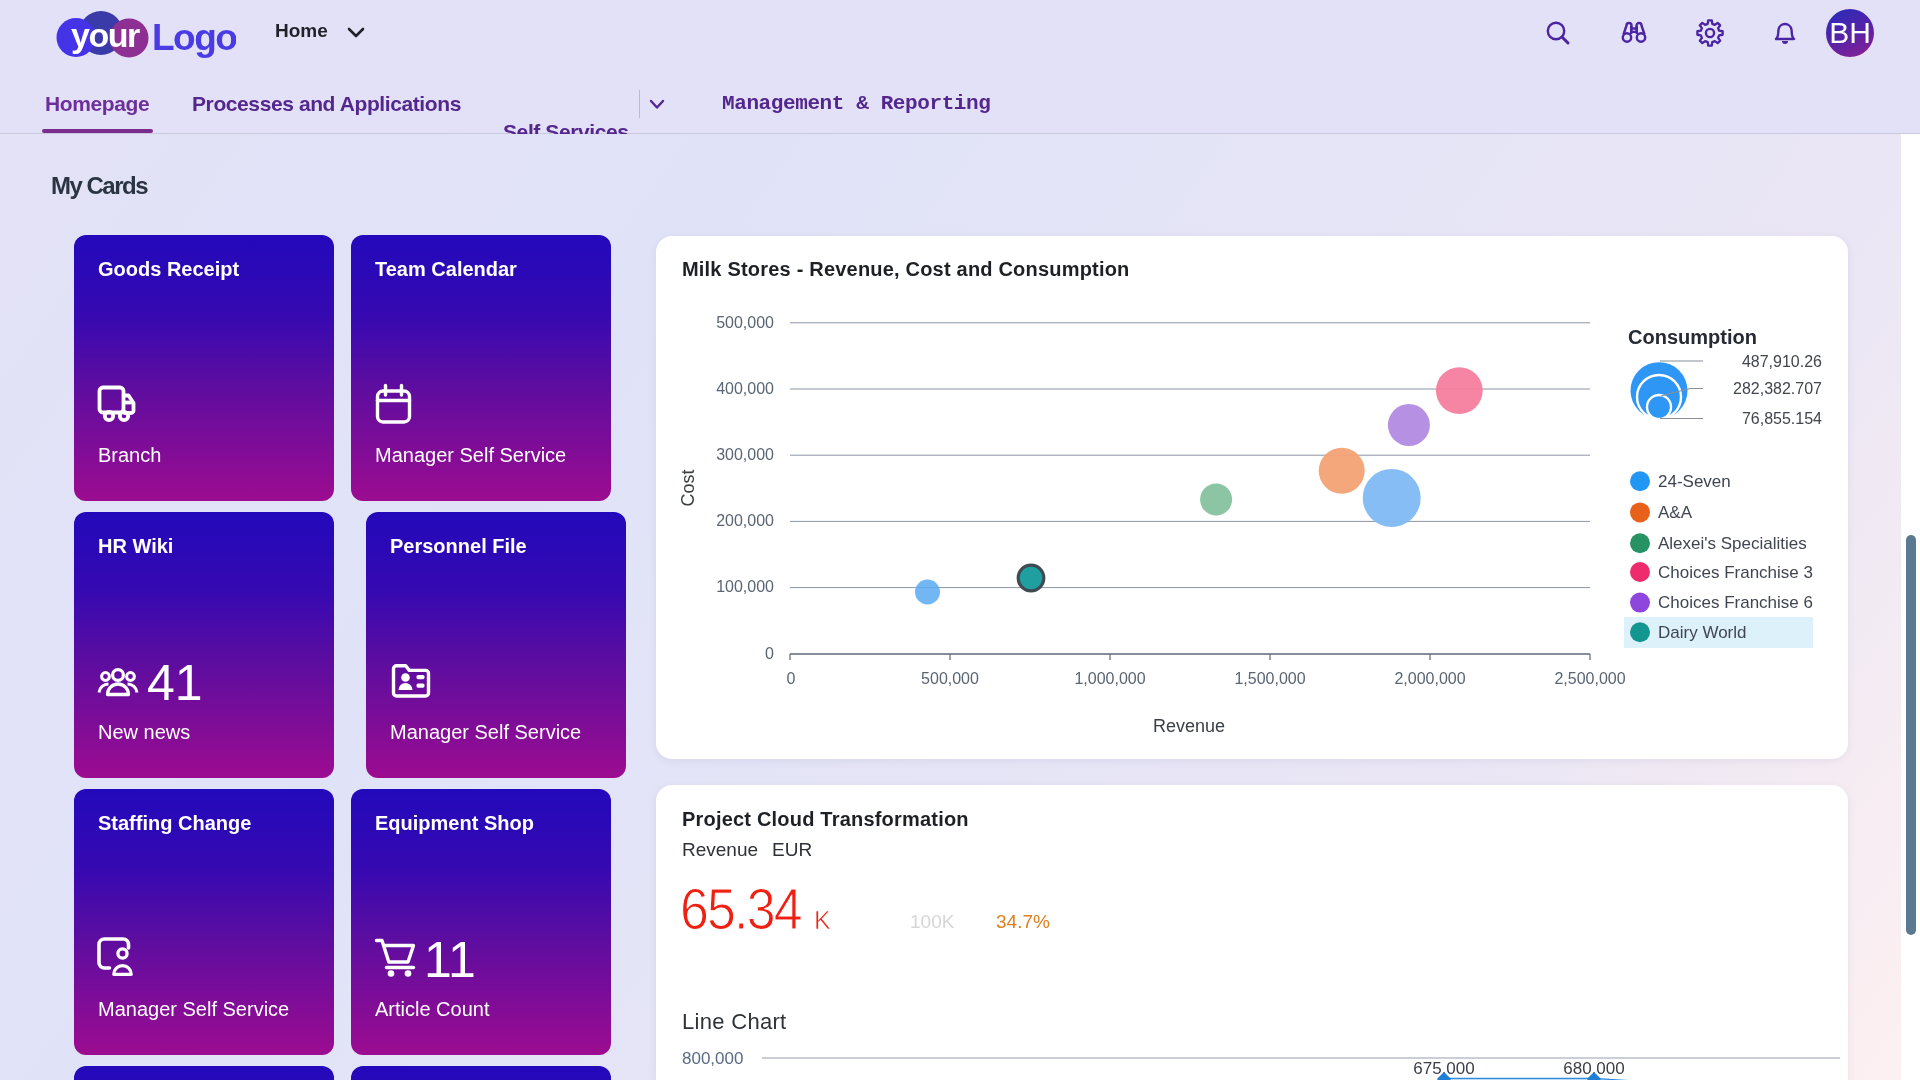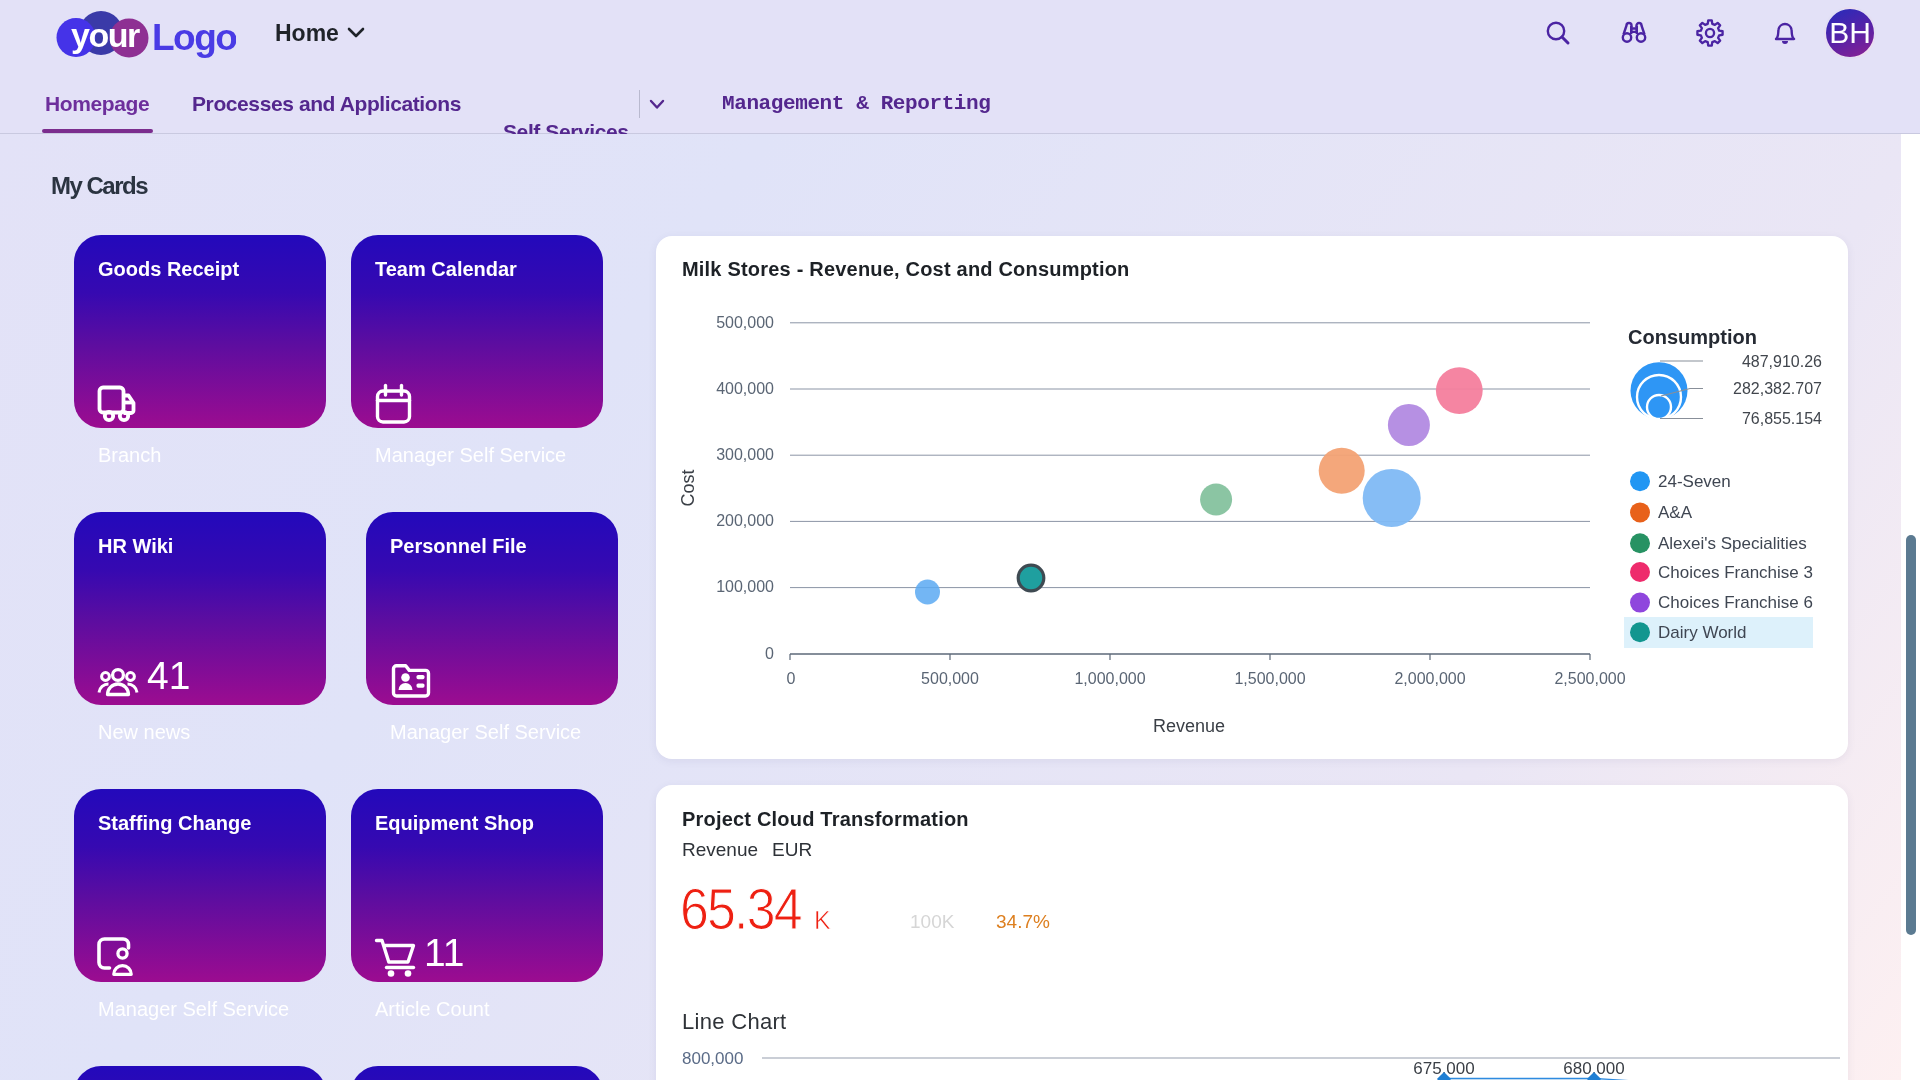--- a/index.html
+++ b/index.html
@@ -2,34 +2,34 @@
 <html><head>
 <meta charset="utf-8">
 <style>
   html,body{margin:0;padding:0;}
   body{width:1920px;height:1080px;overflow:hidden;position:relative;
        font-family:"Liberation Sans",sans-serif;background:#e6e4f7;}
   .abs{position:absolute;}
   
   #header{position:absolute;left:0;top:0;width:1920px;height:133px;
           background:#e3e1f7;border-bottom:1px solid #c9c9e0;}
-  #home-lbl{position:absolute;left:275px;top:20px;font-size:23px;font-weight:bold;color:#1f2329;}
+  #home-lbl{position:absolute;left:275px;top:20px;font-size:19px;font-weight:bold;color:#1f2329;}
   .navitem{position:absolute;top:92px;font-size:21px;font-weight:bold;color:#54278e;letter-spacing:-0.4px;}
   #underline{position:absolute;left:42px;top:129px;width:111px;height:4px;background:#7b2d8e;border-radius:2px;}
   
   #content{position:absolute;left:0;top:134px;width:1901px;height:946px;
     background:linear-gradient(125deg,#e3e2f7 0%,#e0e3f8 30%,#eae6f5 75%,#fdf0f1 100%);}
   #mycards{position:absolute;left:51px;top:172px;font-size:24px;font-weight:bold;color:#2b3441;letter-spacing:-1.5px;}
   
-  .tile{position:absolute;width:252px;height:193px;border-radius:27px;
+  .tile{position:absolute;width:252px;height:266px;border-radius:12px;
         background:linear-gradient(180deg,#2309bb 0%,#3609b1 30%,#5c0da0 56%,#9c0c90 100%);
-        color:#fff;}
+        color:#fff;padding-left:8px;}
   .tile .t{position:absolute;left:24px;top:23px;font-size:20px;font-weight:bold;}
   .tile .lbl{position:absolute;left:24px;top:209px;font-size:20px;}
-  .tile .num{position:absolute;left:73px;top:142px;font-size:39px;font-weight:400;}
+  .tile .num{position:absolute;left:73px;top:142px;font-size:50px;font-weight:400;}
   .tile svg{position:absolute;left:23px;top:150px;}
   
   .wcard{position:absolute;left:656px;width:1192px;background:#fff;border-radius:16px;
          box-shadow:0 2px 8px rgba(60,60,120,0.08);}
   
   #sbtrack{position:absolute;left:1901px;top:134px;width:19px;height:946px;background:#fff;}
   #sbthumb{position:absolute;left:1906px;top:535px;width:10px;height:400px;background:#5b7a91;border-radius:5px;}
 </style>
 </head>
 <body>

